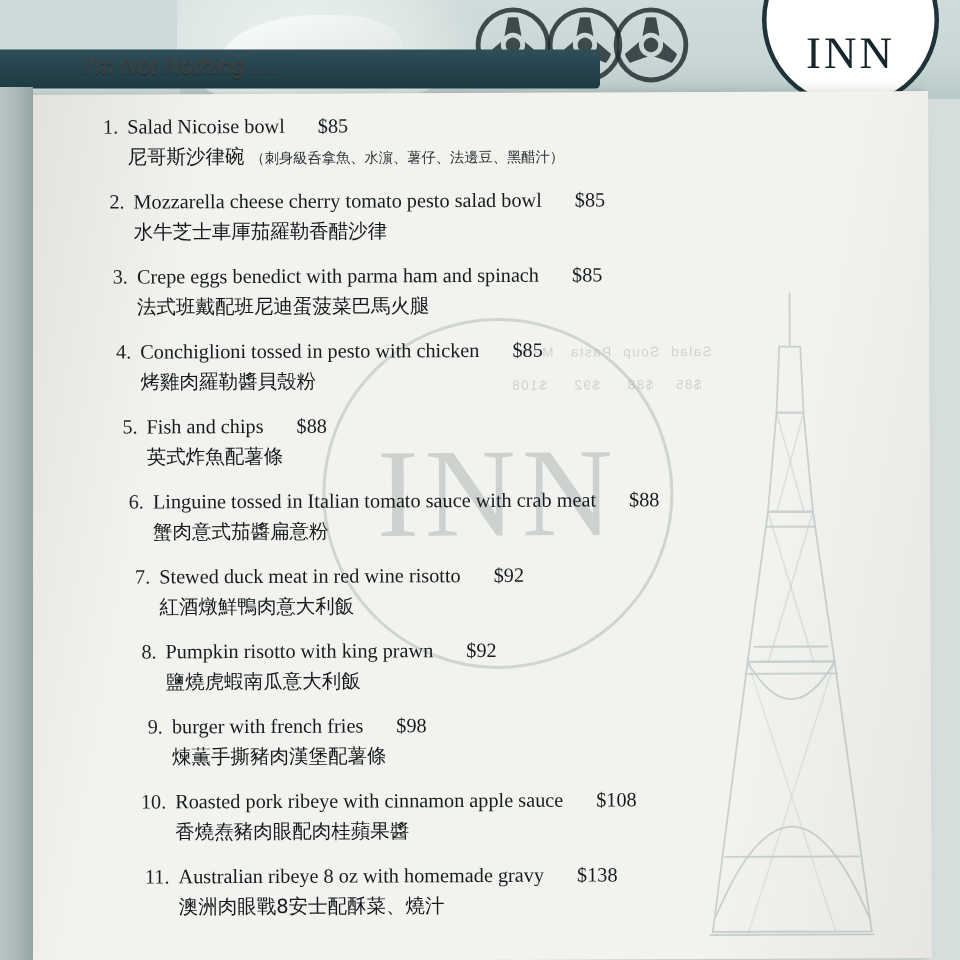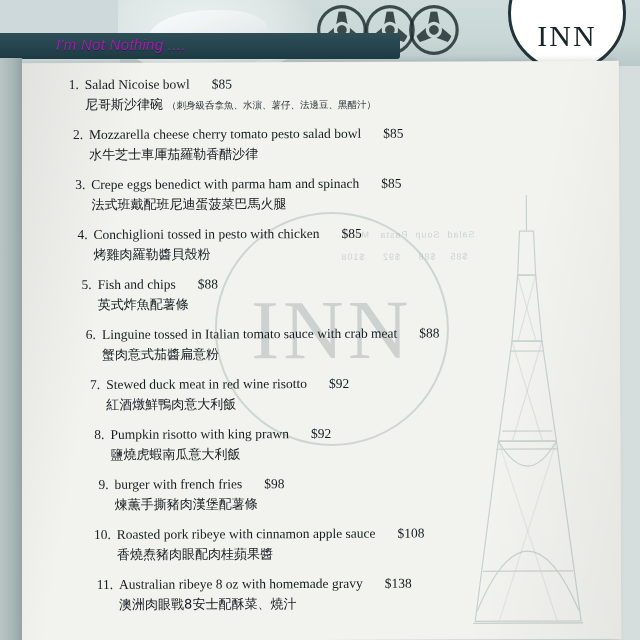--- a/index.html
+++ b/index.html
@@ -95,21 +95,21 @@
   .ribbon {
     position: absolute;
     left: 0; top: 33px;
     width: 400px; height: 26px;
     background: linear-gradient(180deg, #2f4e57 0%, #1e3b44 100%);
     border-radius: 0 3px 3px 0;
   }
   .ribbon-text {
     position: absolute;
     left: 56px; top: 36px;
-    color: #a21caf;
+    color: #404040;
     font-size: 15px;
     font-style: italic;
     letter-spacing: .3px;
     white-space: nowrap;
     text-shadow: 0 1px 0 rgba(0,0,0,.35);
   }
 
   
   .paper {
     position: absolute;

